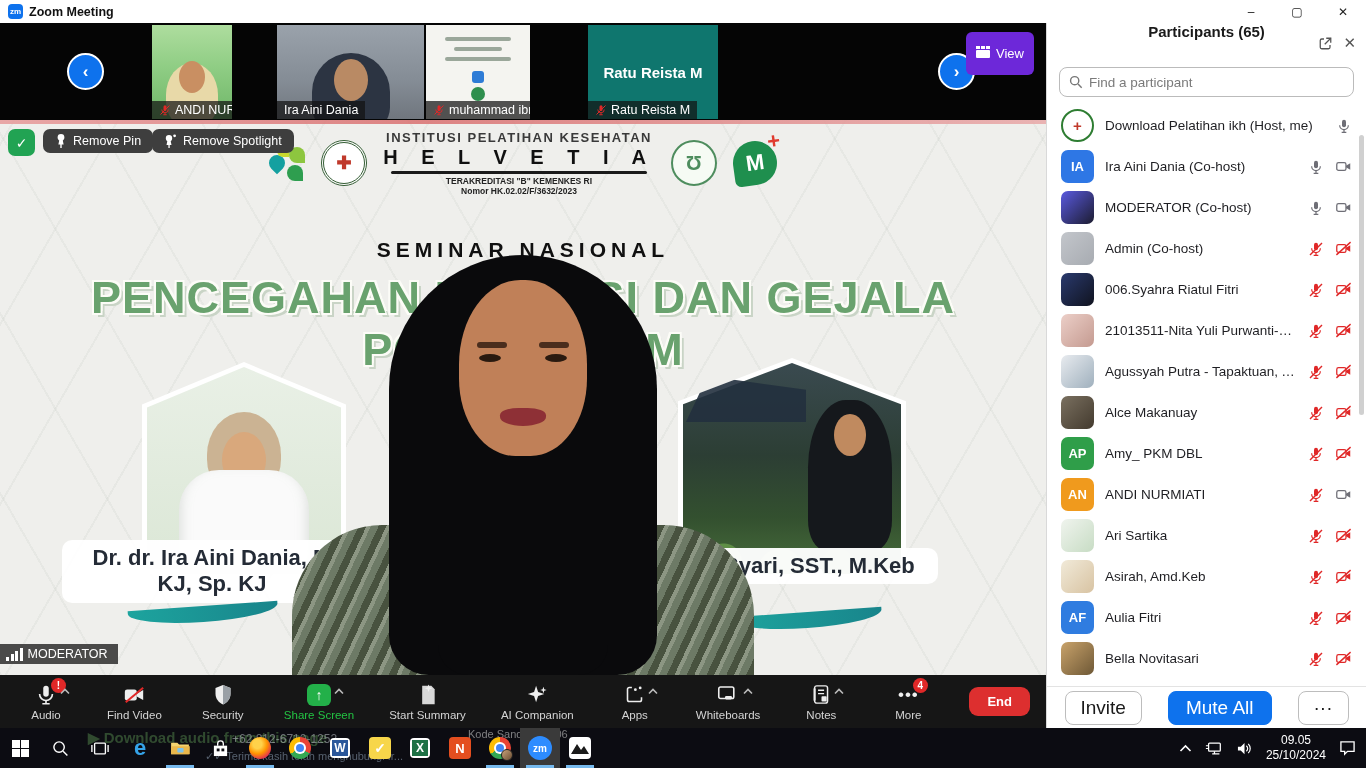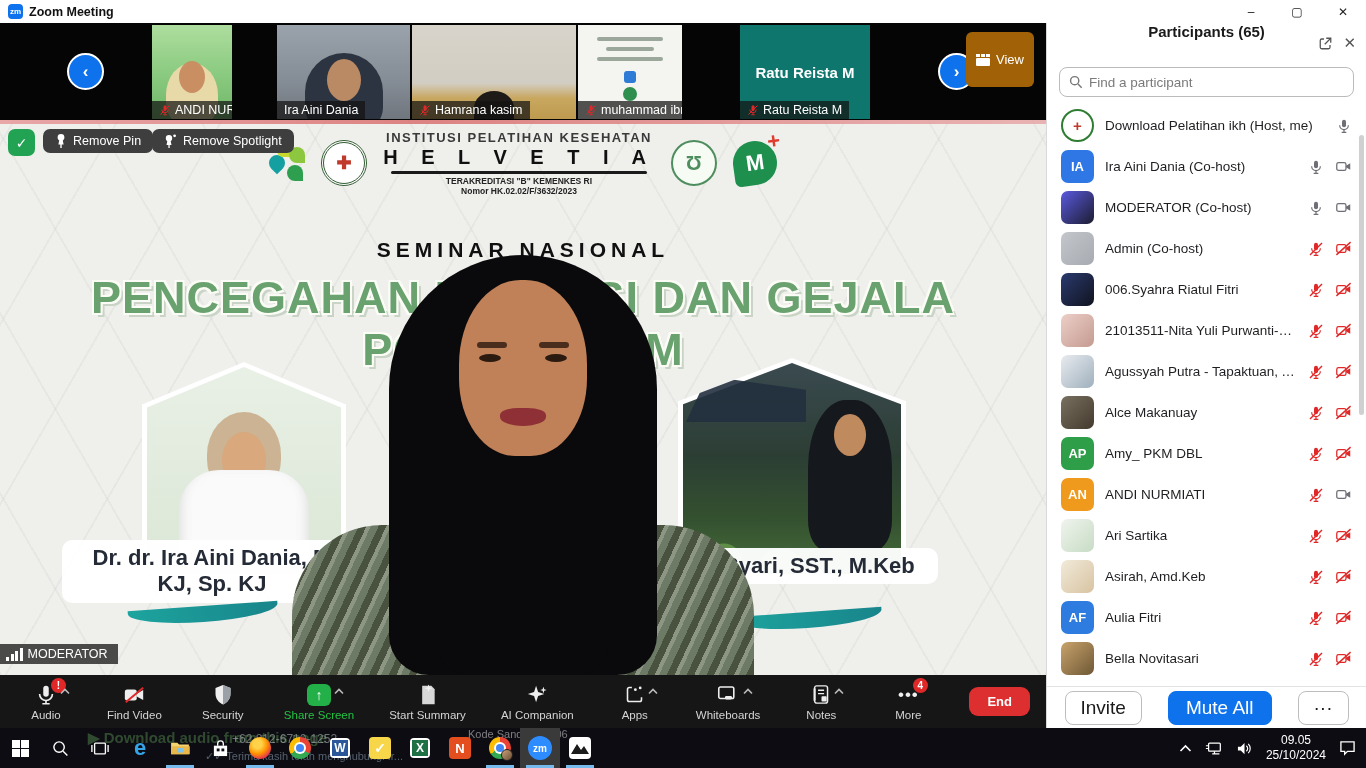--- a/index.html
+++ b/index.html
@@ -21,22 +21,22 @@
   .video-col { width:1046px; display:flex; flex-direction:column; background:#000; }
 
   
   .strip { height:97px; position:relative; background:#050505; }
   .thumbs { position:absolute; left:0; top:2px; height:94px; display:flex; }
   .thumb { position:relative; height:94px; overflow:hidden; background:#222; }
   .nav-arrow { position:absolute; top:30px; width:37px; height:37px; border-radius:50%;
     background:#0E72ED; border:2.5px solid #fff; color:#fff; display:flex; align-items:center;
     justify-content:center; font-size:17px; font-weight:bold; z-index:5; }
   .nav-prev { left:67px; } .nav-next { right:71px; }
-  .view-btn { position:absolute; top:9px; right:12px; background:#a16207; border-radius:6px;
-    color:#fff; font-size:13px; padding:20px 10px; display:flex; align-items:center; gap:6px; z-index:5; }
+  .view-btn { position:absolute; top:9px; right:12px; background:#6d28d9; border-radius:6px;
+    color:#fff; font-size:13px; padding:14px 10px; display:flex; align-items:flex-start; gap:6px; z-index:5; }
   .thumb-label { position:absolute; left:0; bottom:0; max-width:100%; background:rgba(18,18,18,.72);
     color:#fff; font-size:12.5px; padding:2px 7px; display:flex; align-items:center; gap:4px; white-space:nowrap; }
   .thumb-center-name { position:absolute; inset:0; display:flex; align-items:center; justify-content:center;
     color:#fff; font-weight:bold; font-size:15px; }
   
   .th-andi { background:linear-gradient(180deg,#aedd9e 0%,#8fcd84 45%,#6fb668 100%); }
   .th-andi .p-hijab { position:absolute; left:50%; bottom:-8px; transform:translateX(-50%);
     width:52px; height:64px; background:#e8d9a8; border-radius:50% 50% 40% 40%; }
   .th-andi .p-face { position:absolute; left:50%; bottom:26px; transform:translateX(-50%);
     width:26px; height:32px; background:#c98f62; border-radius:50%; }
@@ -243,39 +243,25 @@
                   <svg width="12" height="12" viewBox="0 0 24 24" fill="none" stroke="#e02828" stroke-width="1.8">
    <rect x="9" y="2.5" width="6" height="11.5" rx="3" fill="#e02828" stroke="none"></rect>
    <path d="M5.5 11a6.5 6.5 0 0 0 13 0"></path>
                     <path d="M12 17.5v4M8.5 21.5h7"></path>
    <line x1="3" y1="21" x2="21" y2="3" stroke="#e02828" stroke-width="2"></line>
                   </svg>
                 </span>
                 <span>ANDI NURMIATI</span>
               </div>
             </div>
-            <div class="thumb th-ira" style="width: 133px; margin-left: 45px;">
+            <div class="thumb th-ira" style="width: 147px; margin-left: 45px;">
               <div class="p-hijab"></div>
               <div class="p-face"></div>
               <div class="thumb-label">
                 <span>Ira Aini Dania</span>
-              </div>
-            </div>
-            <div class="thumb th-hamrana" style="width: 164px; margin-left: 2px;">
-              <div class="p-head"></div>
-              <div class="thumb-label">
-                <span>
-                  <svg width="12" height="12" viewBox="0 0 24 24" fill="none" stroke="#e02828" stroke-width="1.8">
-   <rect x="9" y="2.5" width="6" height="11.5" rx="3" fill="#e02828" stroke="none"></rect>
-   <path d="M5.5 11a6.5 6.5 0 0 0 13 0"></path>
-                    <path d="M12 17.5v4M8.5 21.5h7"></path>
-   <line x1="3" y1="21" x2="21" y2="3" stroke="#e02828" stroke-width="2"></line>
-                  </svg>
-                </span>
-                <span>Hamrana kasim</span>
               </div>
             </div>
             <div class="thumb th-poster" style="width: 104px; margin-left: 2px;">
               <div class="p-line" style="top:12px"></div>
               <div class="p-line" style="top:22px;width:46%;left:27%"></div>
               <div class="p-line" style="top:32px"></div>
               <div class="p-badge2"></div>
               <div class="p-badge"></div>
               <div class="thumb-label">
                 <span>

